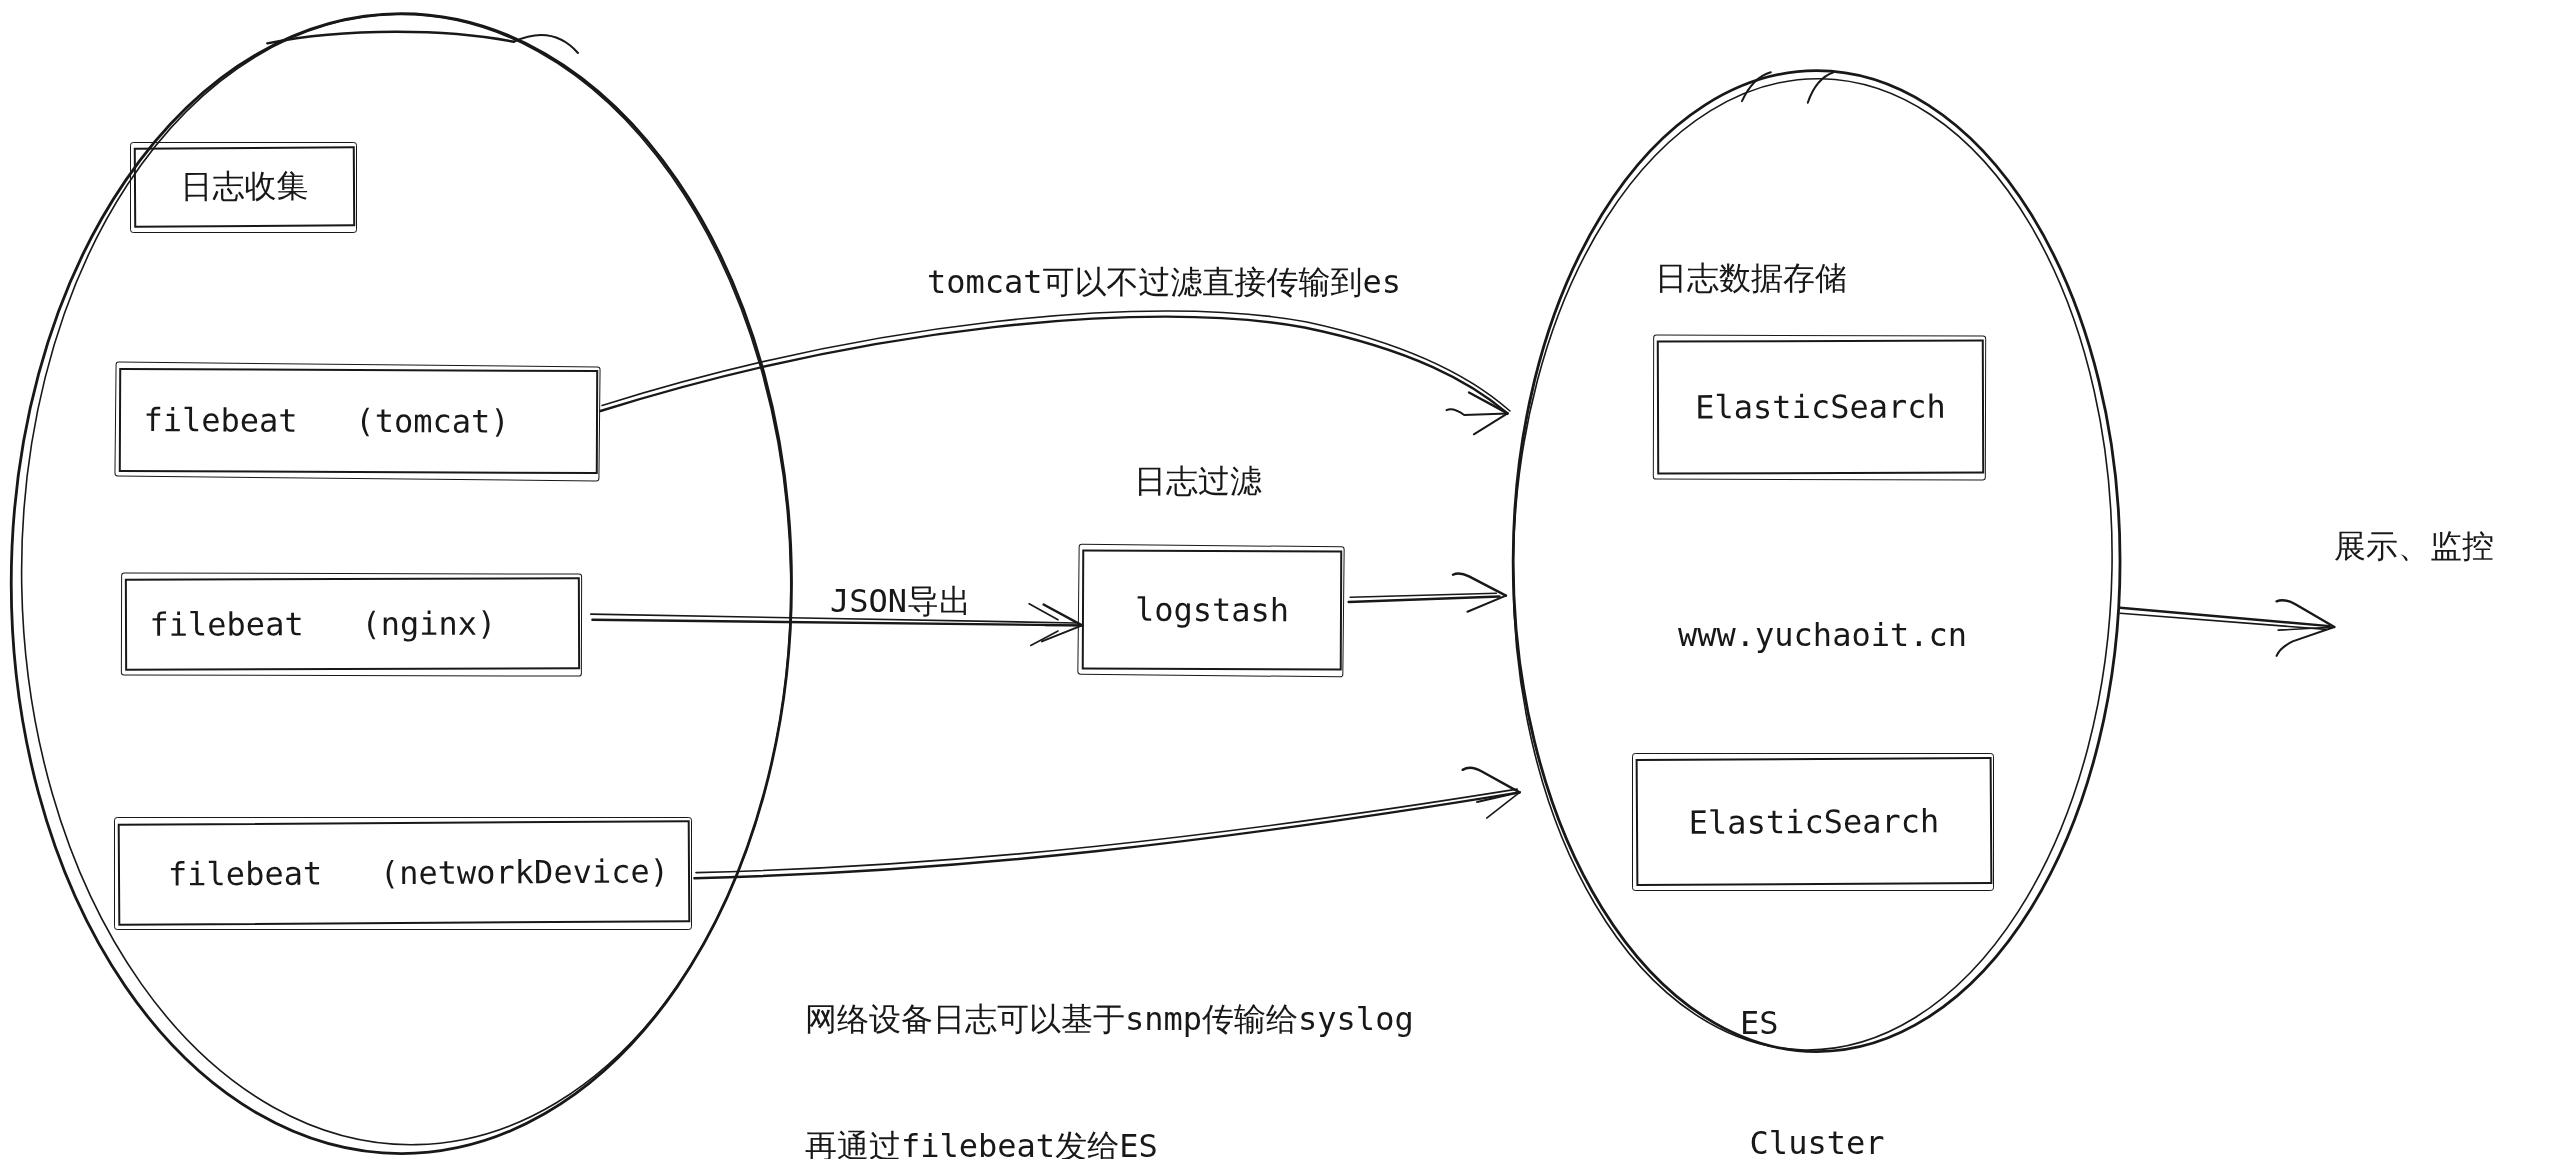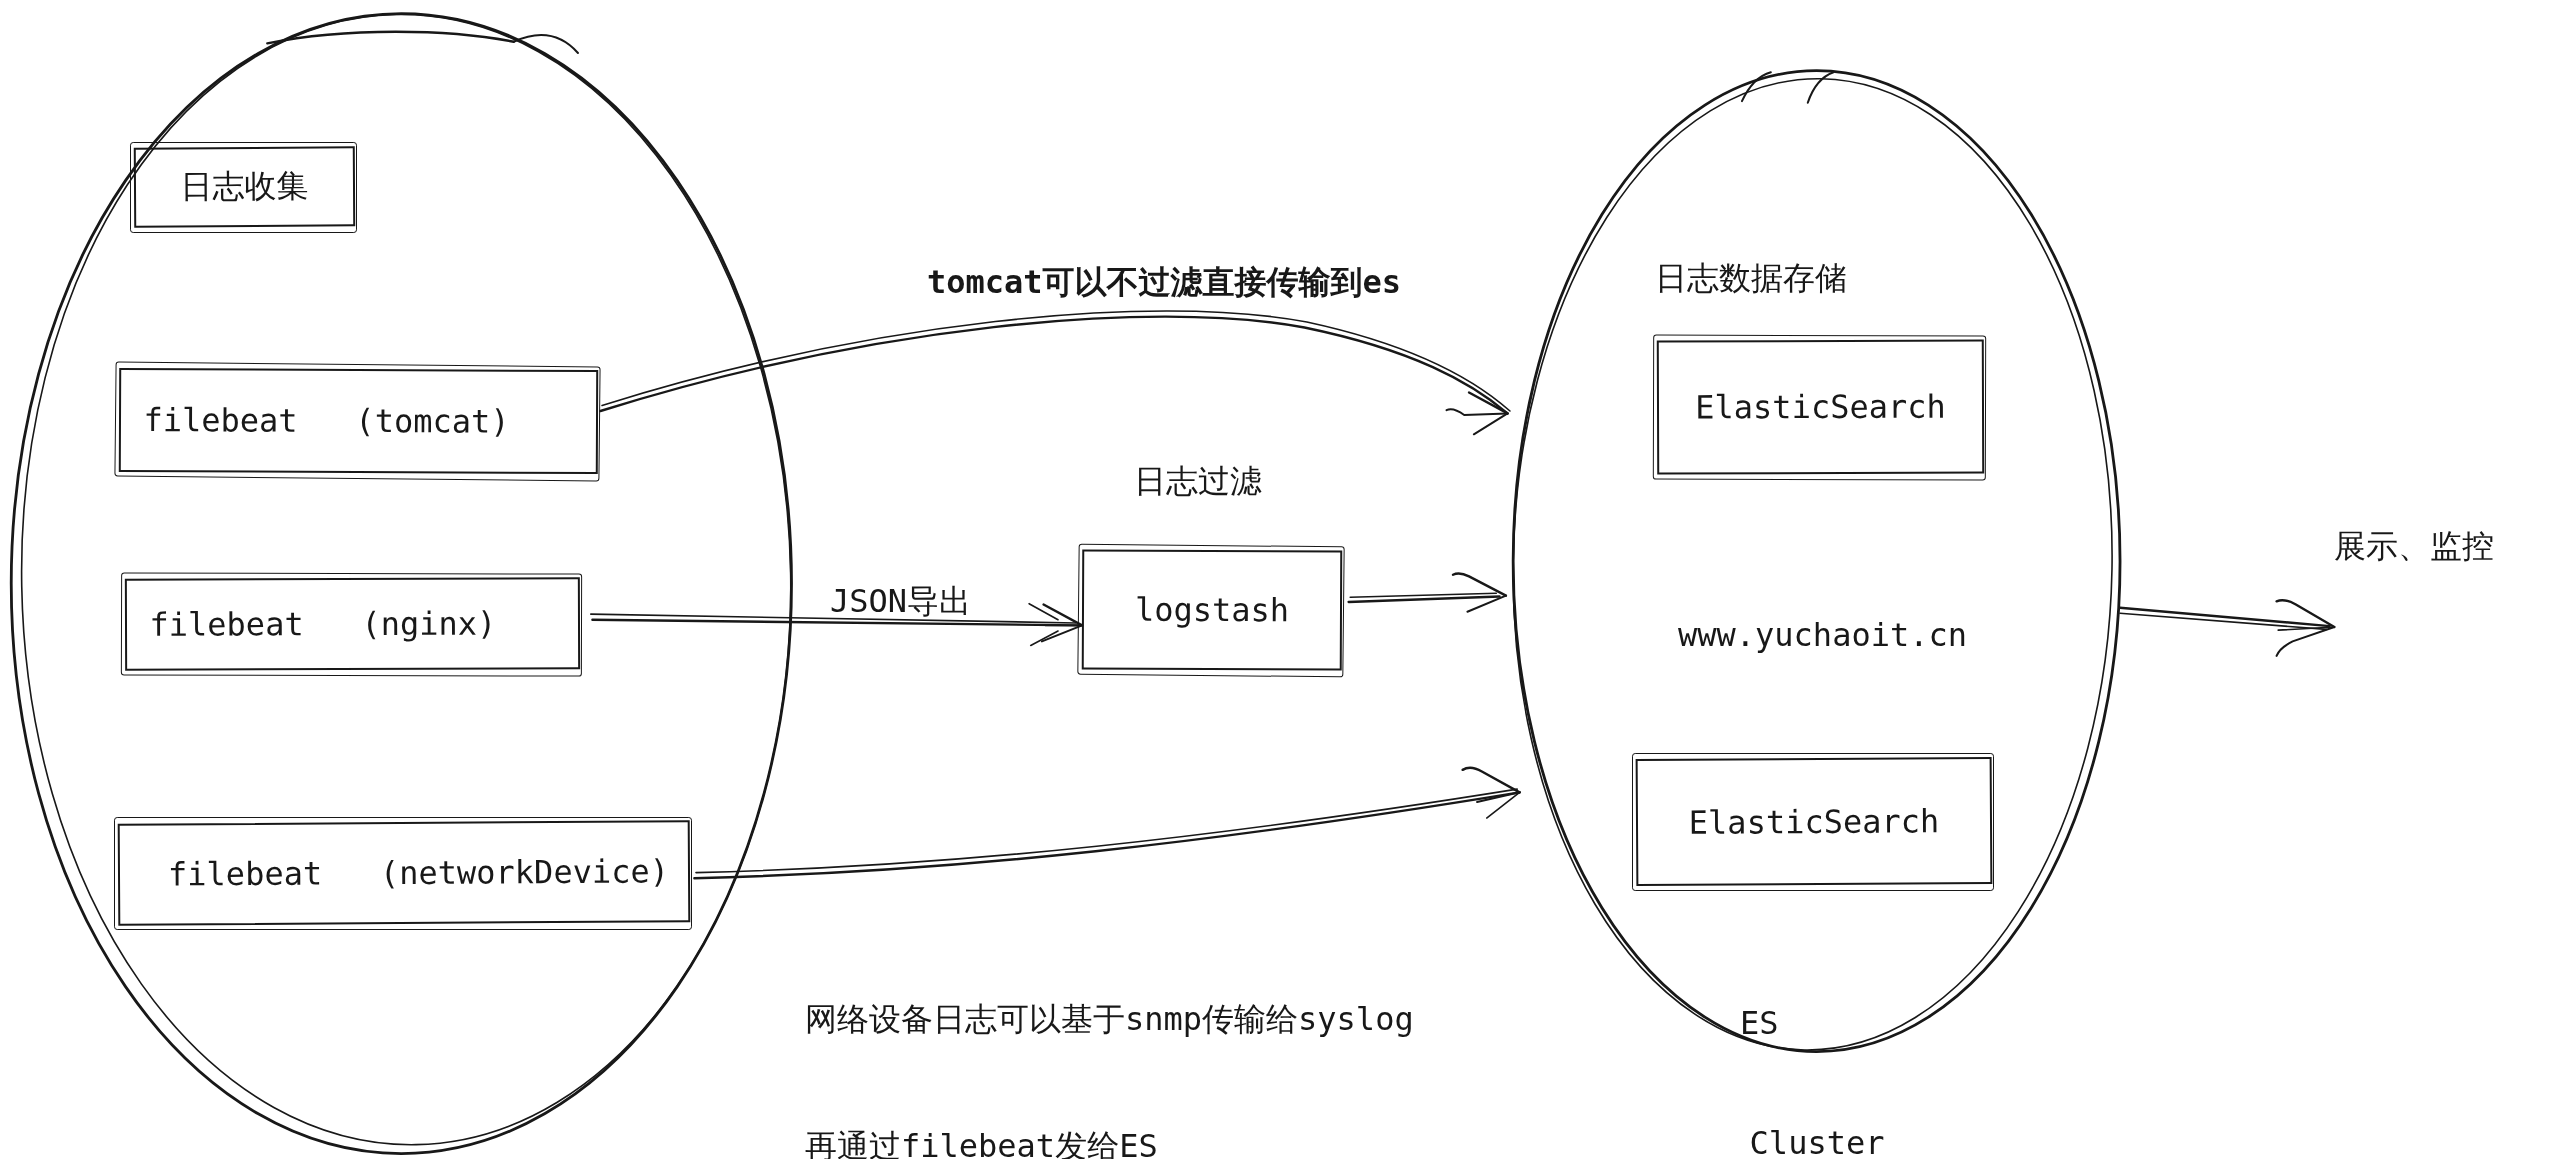--- a/index.html
+++ b/index.html
@@ -119,21 +119,21 @@
   <div class="box pad60 r-a" style="left:118px;top:822px;width:572px;height:102px;">
     <div class="lbl">filebeat   (networkDevice)</div>
   </div>
 
   <div class="t" style="left:1134px;top:462px;text-align:right;">日志过滤</div>
 
   <div class="box centered r-b" style="left:1082px;top:550px;width:260px;height:120px;">
     <div class="lbl">logstash</div>
   </div>
 
-  <div class="t" style="left:927px;top:263px;font-weight:bold;">tomcat可以不过滤直接传输到es</div>
+  <div class="t" style="left:927px;top:263px;">tomcat可以不过滤直接传输到es</div>
 
   <div class="t" style="left:830px;top:582px;">JSON导出</div>
 
   <div class="t snmp" style="left:783px;top:923px;">
     <div class="ann-line">网络设备日志可以基于snmp传输给syslog</div>
     <div class="ann-line">再通过filebeat发给ES</div>
   </div>
 
   <div class="t" style="left:1655px;top:231px;margin-top:28px;">日志数据存储</div>
 

